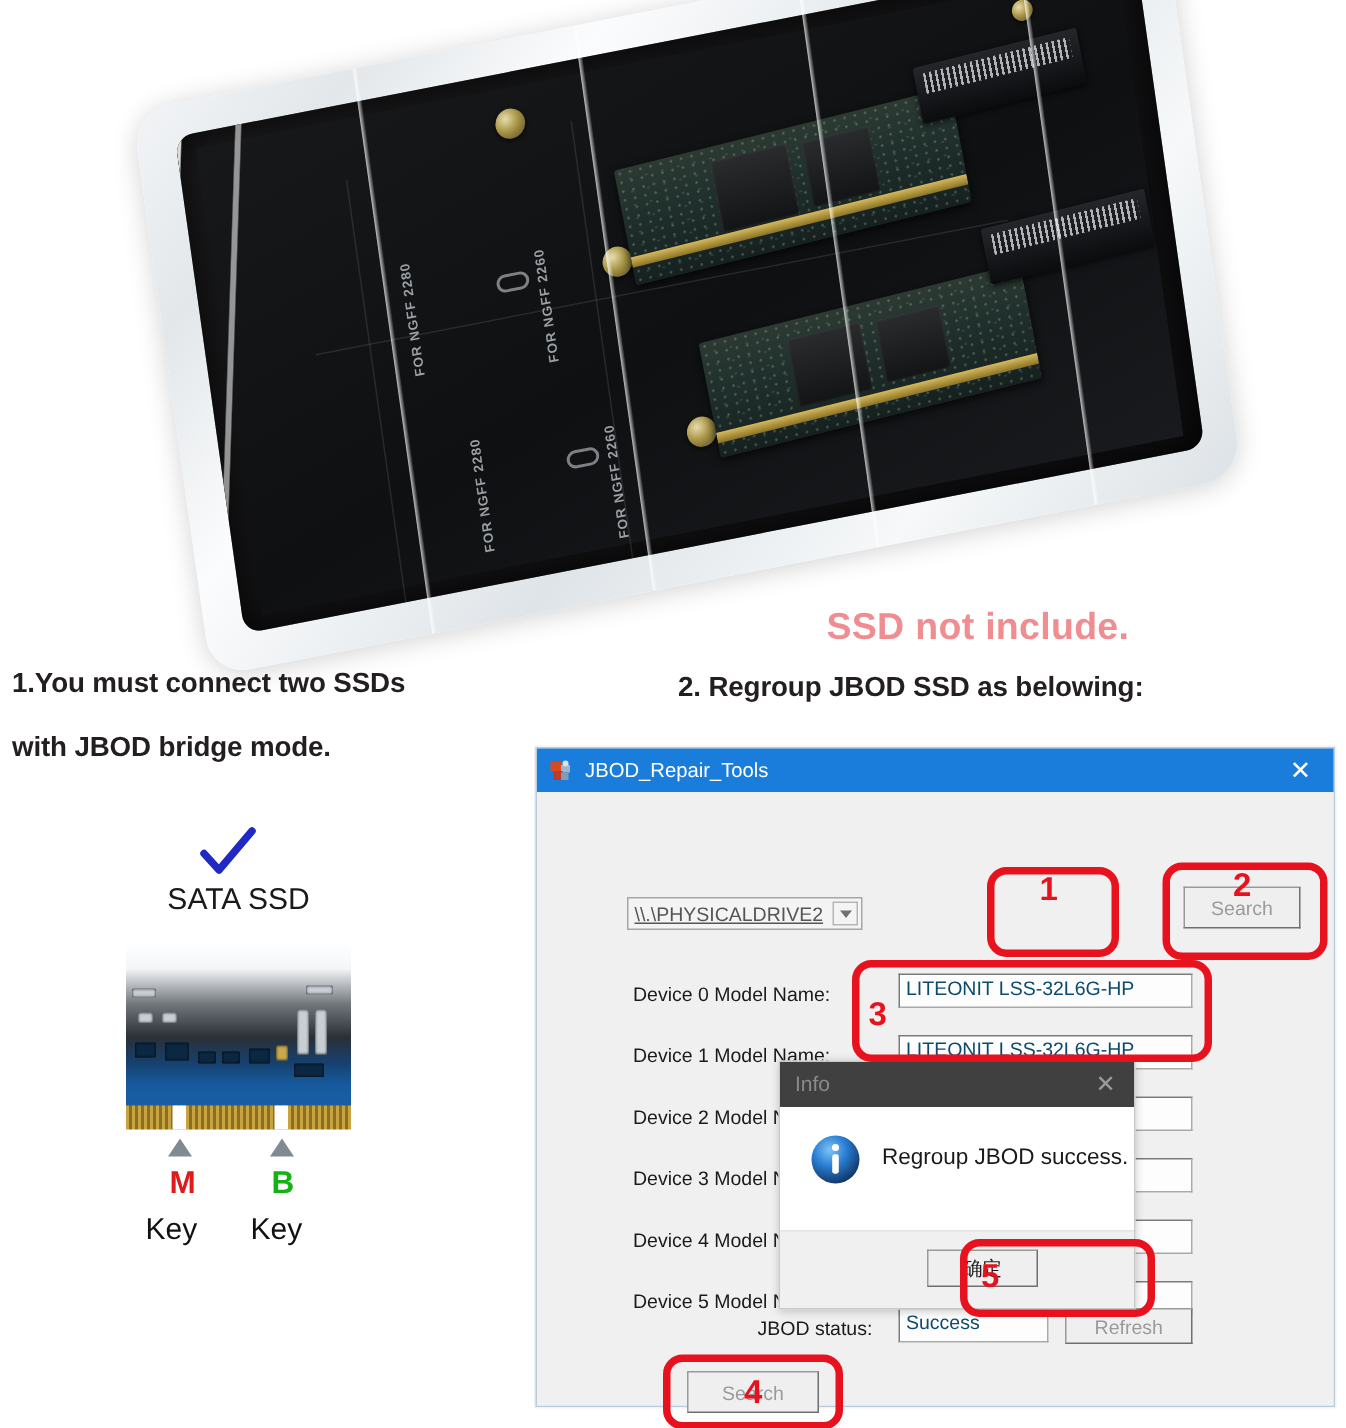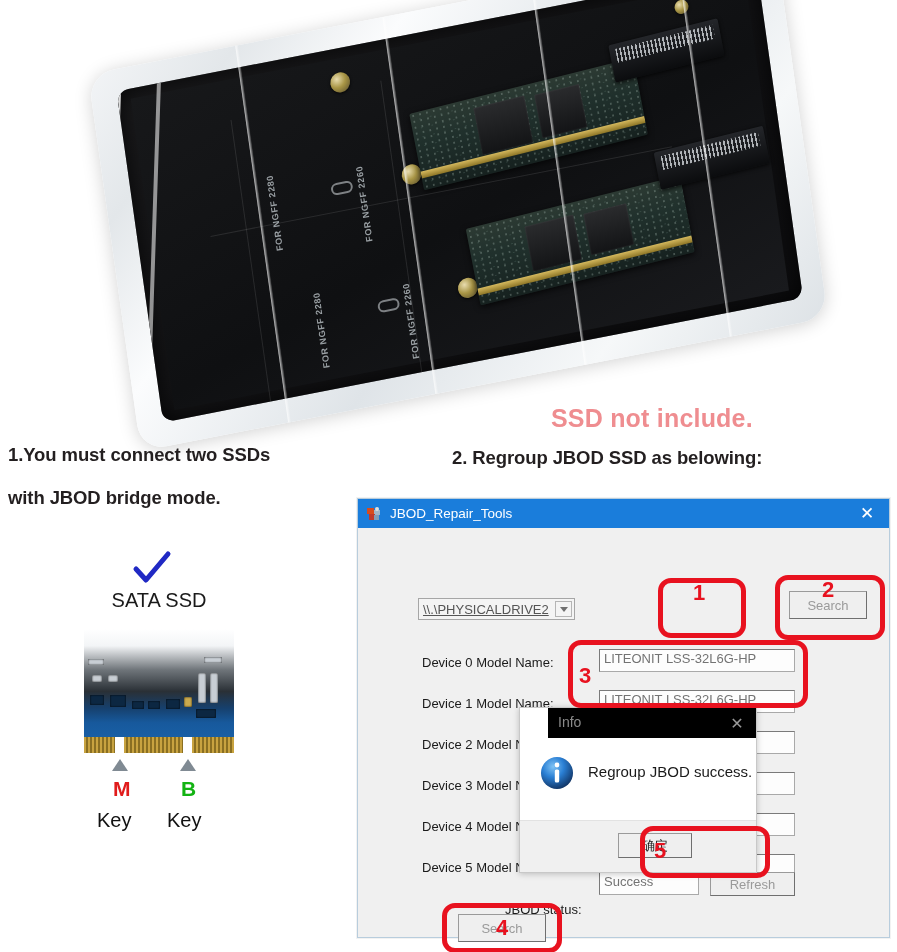--- a/index.html
+++ b/index.html
@@ -163,21 +163,21 @@
     display:flex; align-items:center; justify-content:center;
     color:#ffffff; font-size:17px; font-weight:300;
   }
   #client{ position:relative; height:calc(100% - 29px); background:#f0f0f0; }
 
   .ctl-label{ position:absolute; font-size:13px; color:#1a1a1a; white-space:nowrap;
               font-family:"Liberation Sans", sans-serif; }
   .txtbox{
     position:absolute; background:#fdfdfd;
     border:1px solid #a9a9a9; border-top-color:#7a7a7a; border-left-color:#7a7a7a;
-    font-size:13px; color:#737373; padding:1px 0 0 4px; overflow:hidden;
+    font-size:13px; color:#0c4a6e; padding:1px 0 0 4px; overflow:hidden;
     white-space:nowrap; font-family:"Liberation Sans", sans-serif;
   }
   .btn{
     position:absolute; background:#efefef; border:1px solid #9a9a9a;
     border-bottom-color:#6f6f6f; border-right-color:#6f6f6f;
     font-size:13px; color:#9a9a9a; display:flex; align-items:center;
     justify-content:center; font-family:"Liberation Sans", sans-serif;
   }
   #combo{
     position:absolute; left:60px; top:70px; width:157px; height:22px;
@@ -224,21 +224,21 @@
     font-family:"Liberation Sans", sans-serif; line-height:1;
   }
 
   
   #info-dialog{
     position:absolute; left:161px; top:179px; width:238px; height:166px;
     background:#ffffff; border:1px solid #c8c8c8;
     box-shadow: 0 1px 6px rgba(0,0,0,.22);
   }
   #info-titlebar{
-    height:30px; position:relative; background:#000000;margin-left:28px;
+    height:30px; position:relative; background:#404040;
   }
   #info-title{
     position:absolute; left:10px; top:6px; font-size:14px; color:#8a8a8a;
     font-family:"Liberation Sans", sans-serif;
   }
   #info-close{
     position:absolute; right:8px; top:4px; width:22px; height:22px;
     display:flex;align-items:center;justify-content:center;
     color:#9a9a9a; font-size:16px;
   }
@@ -391,21 +391,21 @@
 
     <div class="ctl-label" style="left:64px; top:250px;">Device 3 Model Name:</div>
     <div class="txtbox" style="left:241px; top:244px; width:196px; height:23px;"></div>
 
     <div class="ctl-label" style="left:64px; top:291px;">Device 4 Model Name:</div>
     <div class="txtbox" style="left:241px; top:285px; width:196px; height:23px;"></div>
 
     <div class="ctl-label" style="left:64px; top:332px;">Device 5 Model Name:</div>
     <div class="txtbox" style="left:241px; top:326px; width:196px; height:23px;"></div>
 
-    <div class="ctl-label" style="left:147px; top:350px;margin-top:24px;">JBOD status:</div>
+    <div class="ctl-label" style="left:147px; top:350px;">JBOD status:</div>
     <div class="txtbox" style="left:241px; top:344px; width:100px; height:23px;">Success</div>
     <div class="btn" style="left:352px; top:344px; width:85px; height:24px;">Refresh</div>
 
     <div class="btn" style="left:100px; top:386px; width:88px; height:28px;">Search</div>
 
     <div id="info-dialog">
       <div id="info-titlebar">
         <div id="info-title">Info</div>
         <div id="info-close">✕</div>
       </div>

